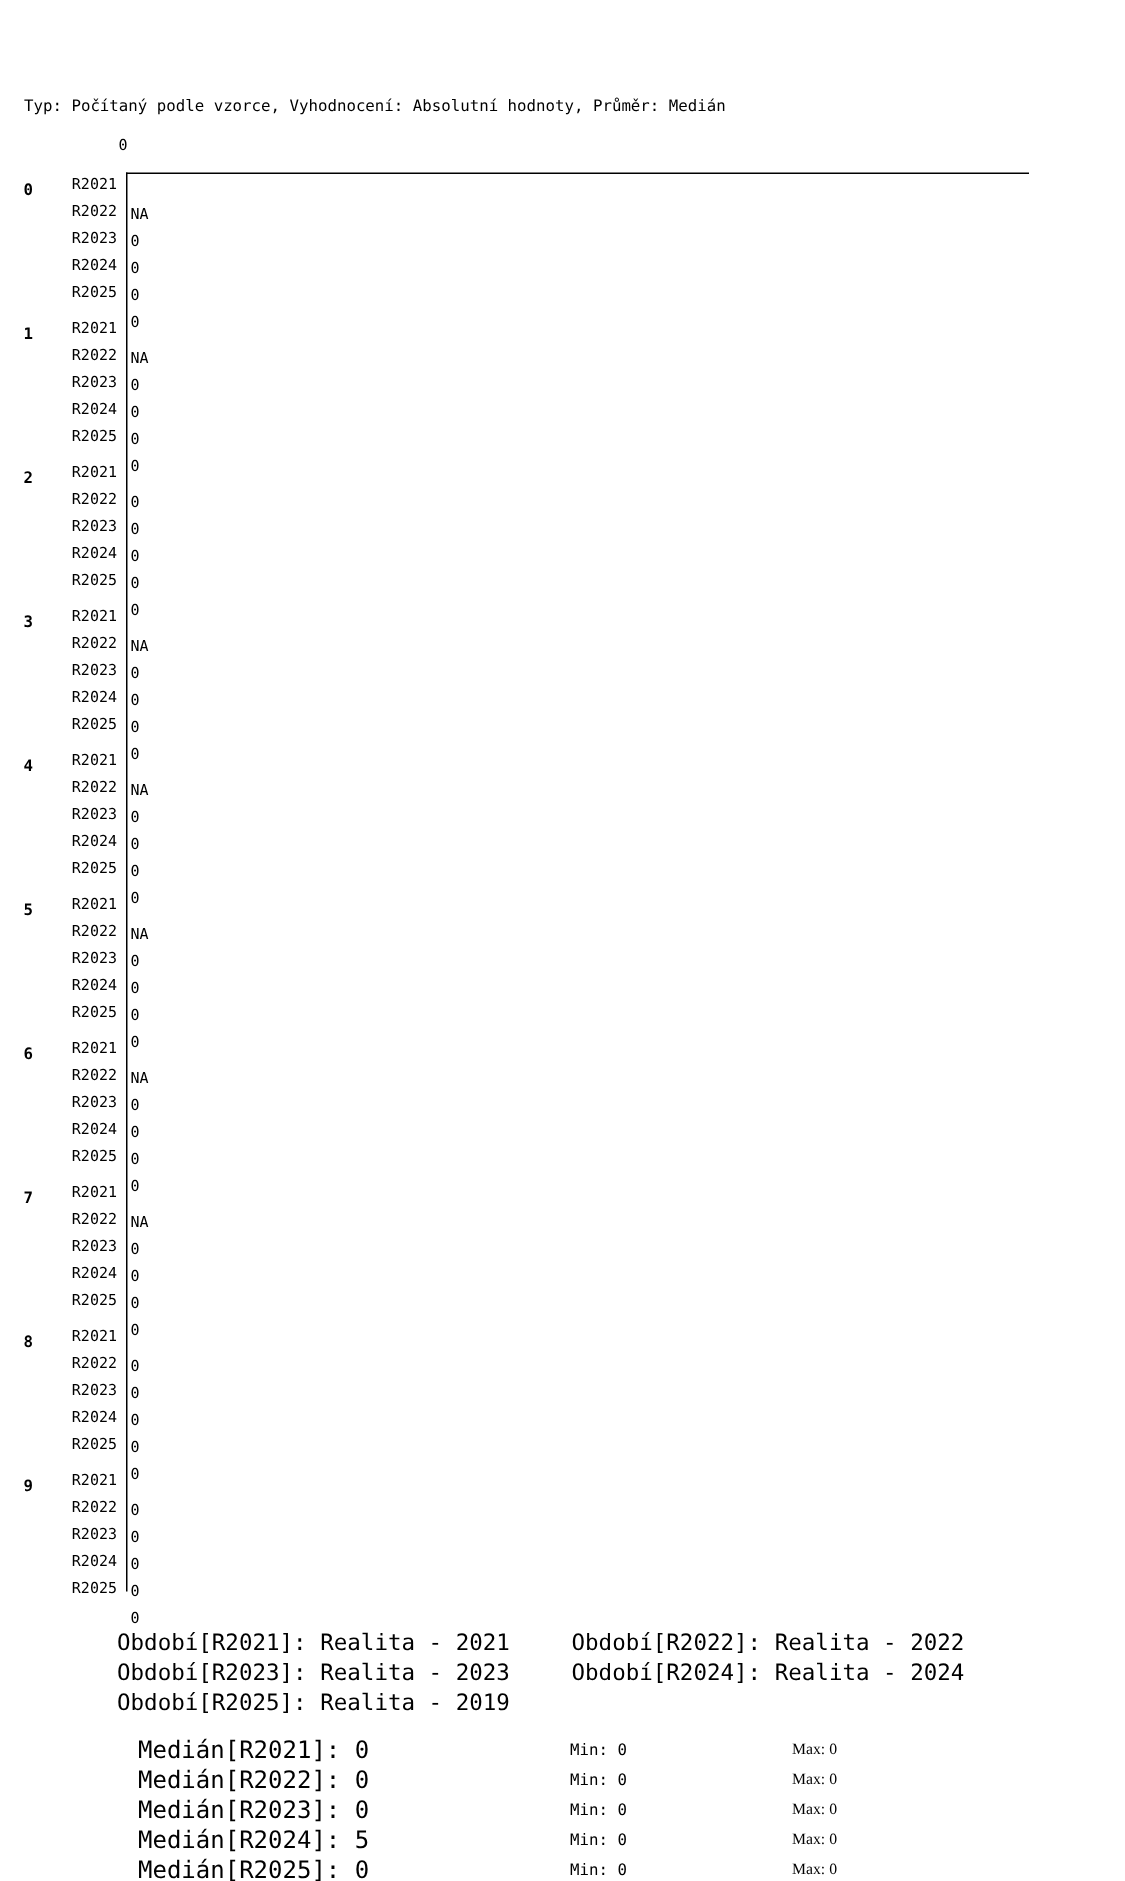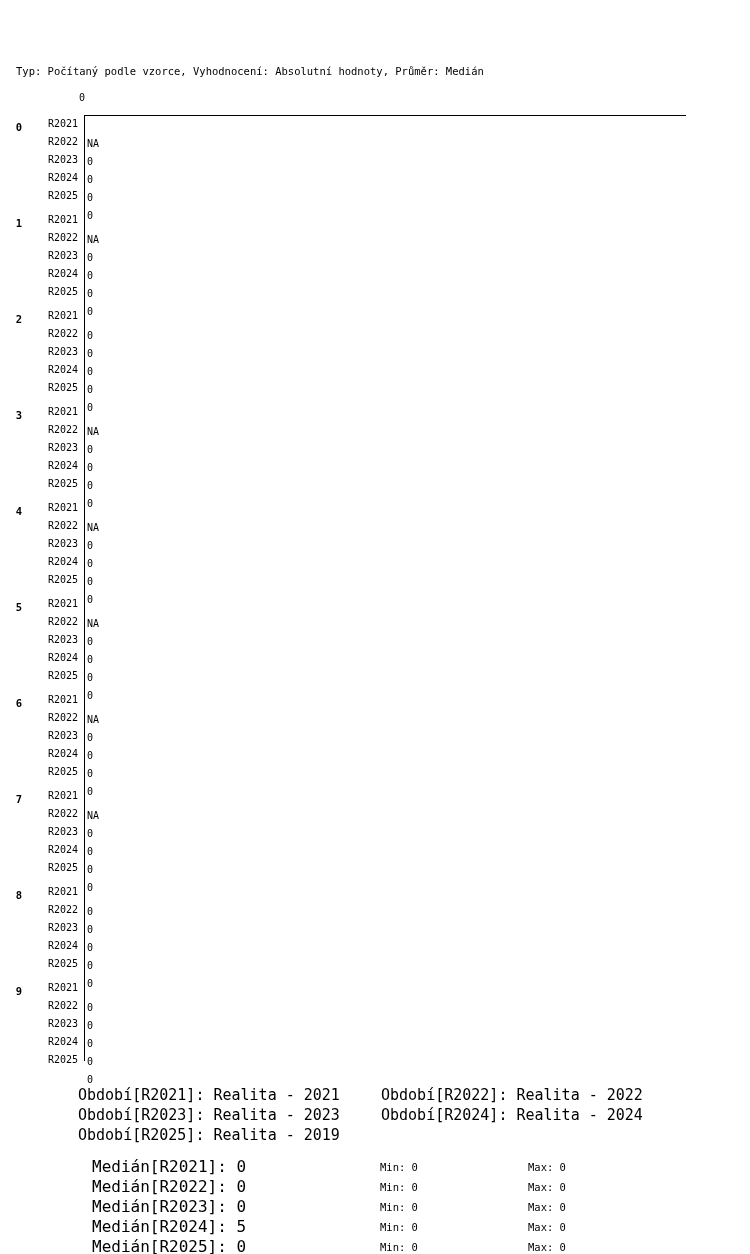--- a/index.html
+++ b/index.html
@@ -164,20 +164,21 @@
     line-height: 20px;
     white-space: pre;
     margin-left: 34px;
   }
   .stat-max {
     position: absolute;
     left: 528px;
     font-size: 10.5px;
     line-height: 20px;
     white-space: pre;
+    font-family: Liberation Serif, serif;
   }
 </style>
 </head>
 <body>
 
 <div class="page">
 
 
   <div class="subtitle">Typ: Počítaný podle vzorce, Vyhodnocení: Absolutní hodnoty, Průměr: Medián</div>
 

